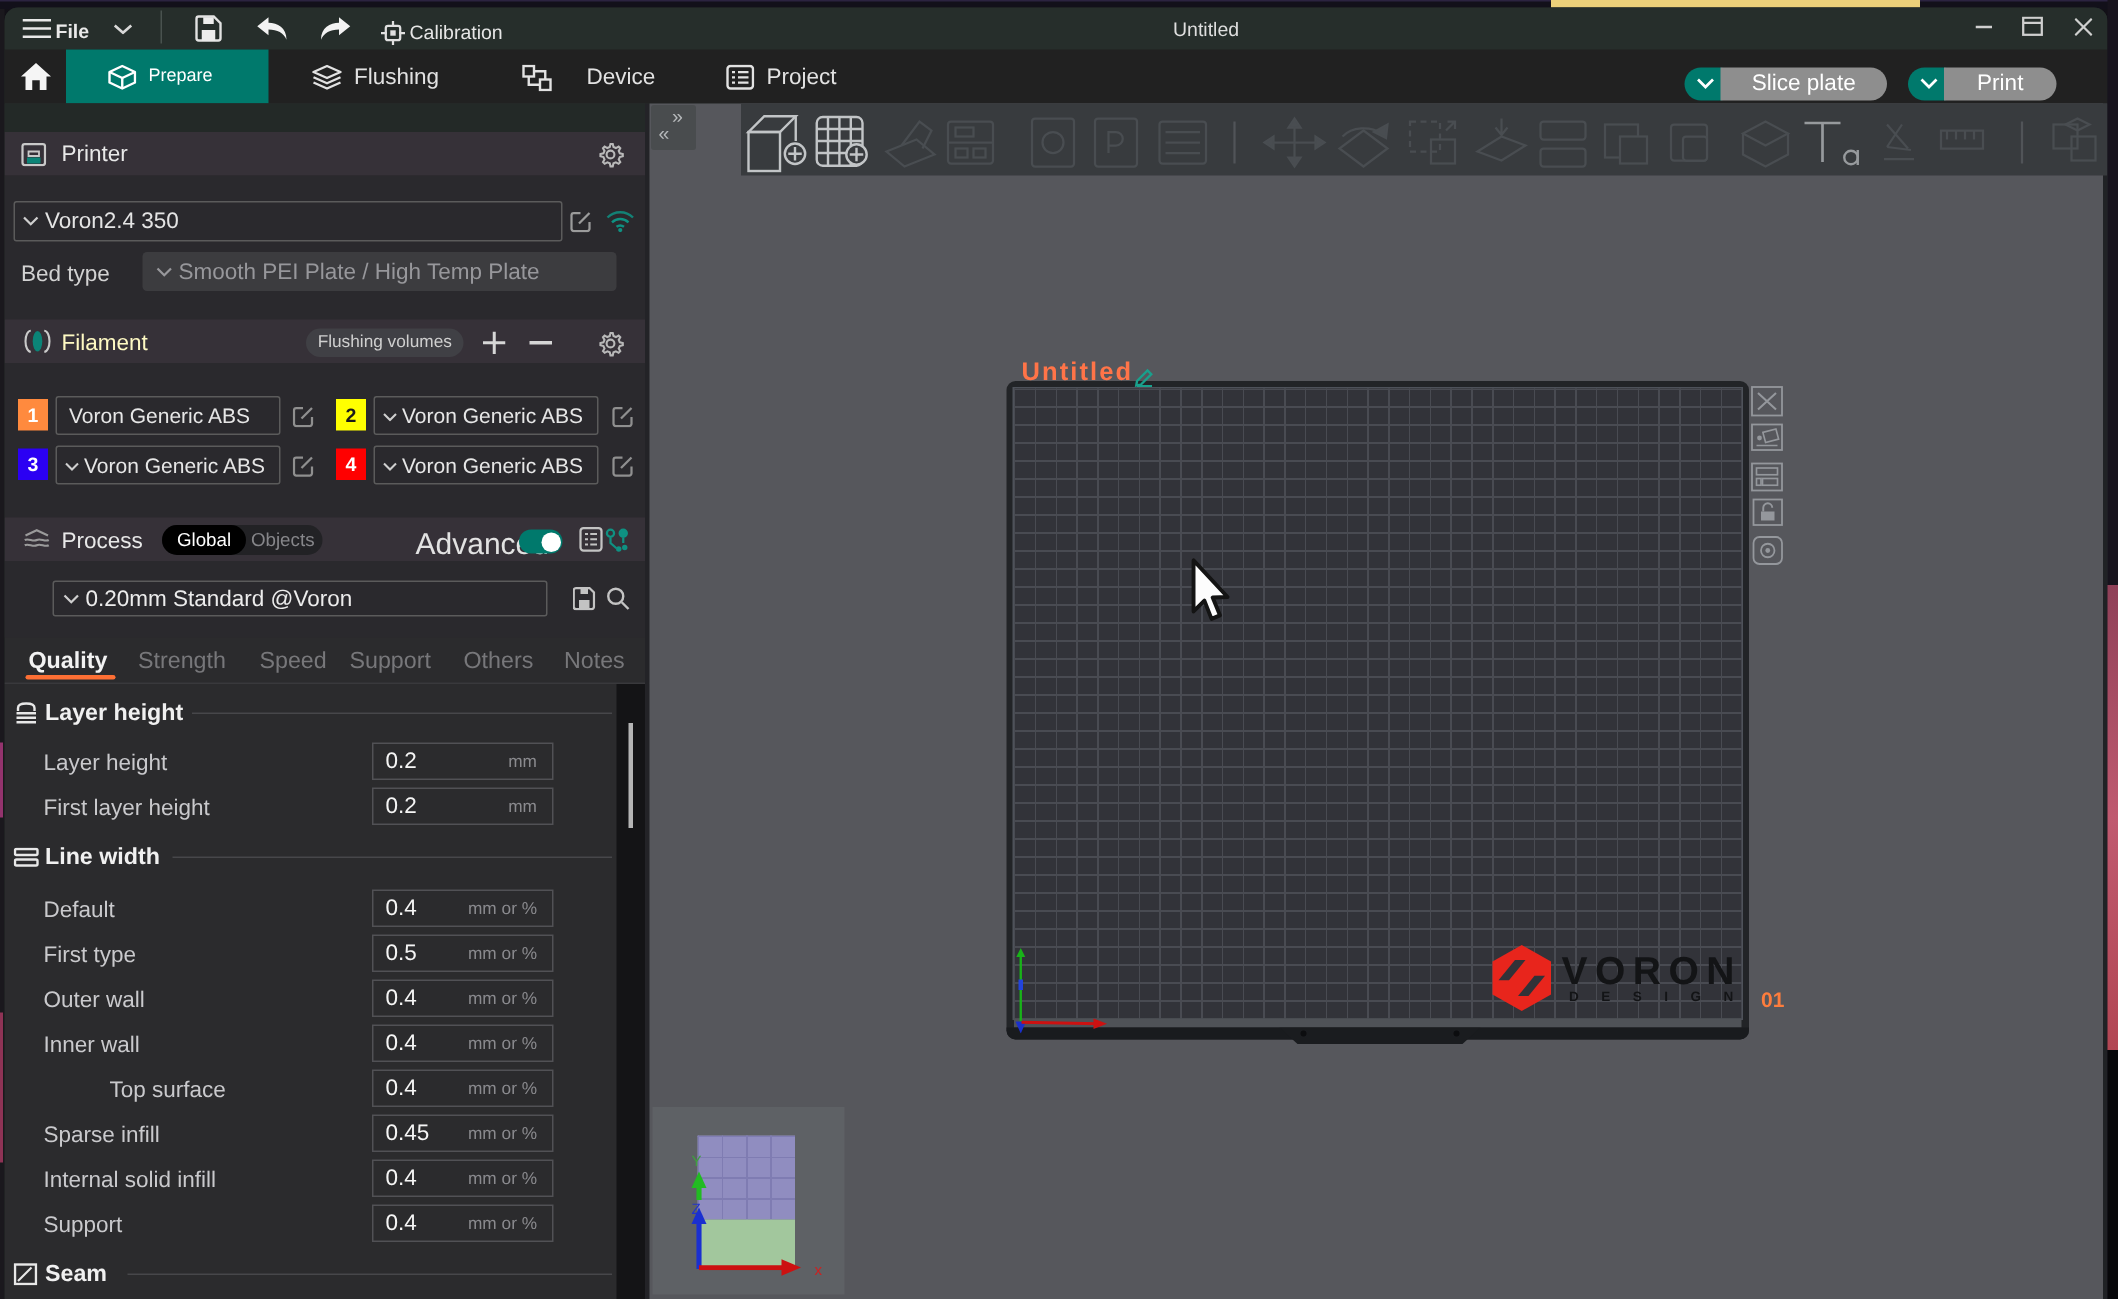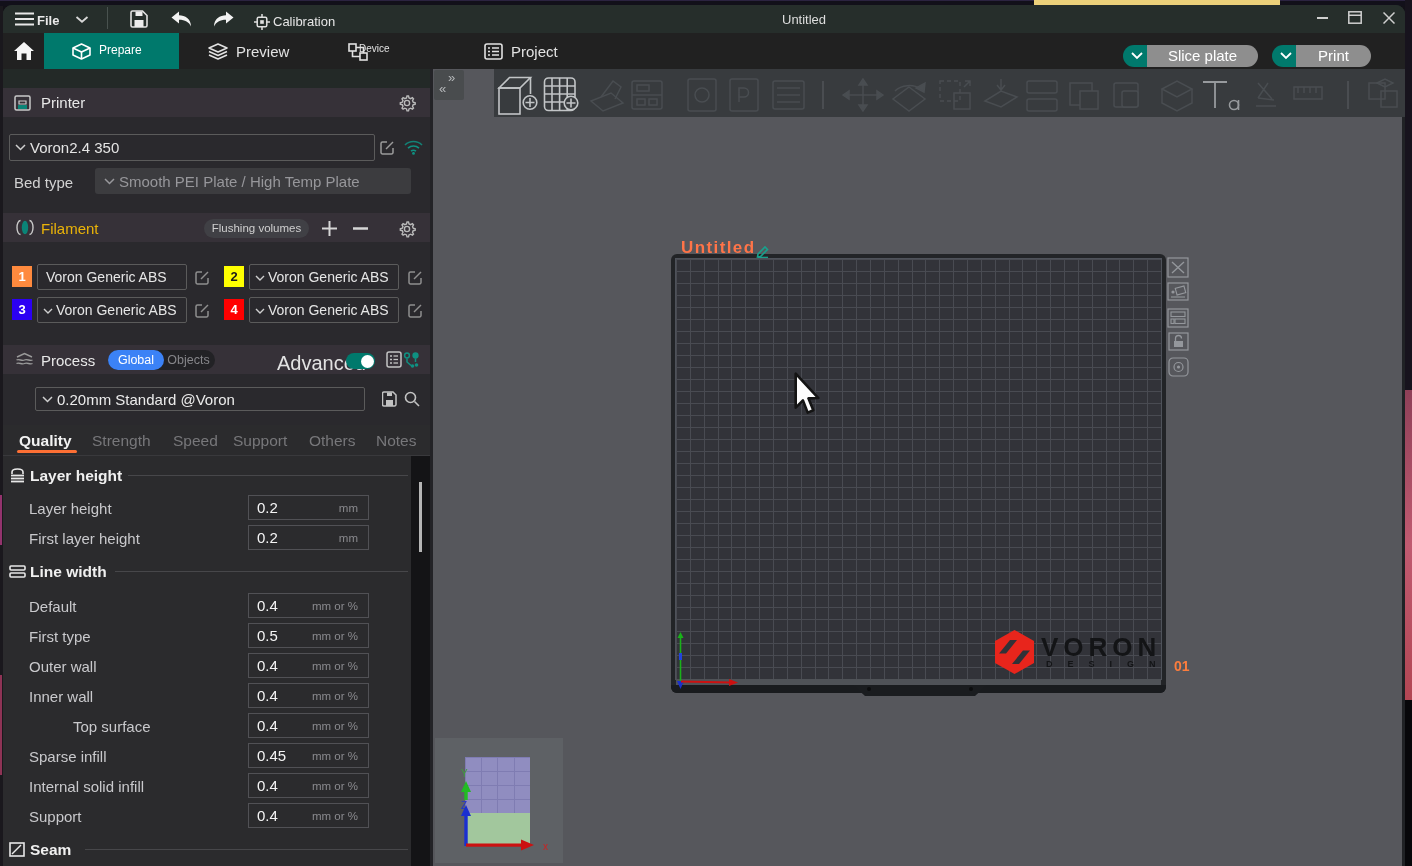--- a/index.html
+++ b/index.html
@@ -87,30 +87,30 @@
         </g>
       </svg>
       <div class="abs" style="left:96px;top:10px;font-size:12px;color:#ffffff;">Prepare</div>
       <svg class="abs" style="left:205px;top:10px;" width="20" height="17" viewBox="0 0 20 17">
         <g fill="none" stroke="#e2e2e2" stroke-width="1.6" stroke-linejoin="round">
           <path d="M10 1 L19 5 L10 9 L1 5 Z"></path>
           <path d="M1 8.5 L10 12.5 L19 8.5"></path>
           <path d="M1 12 L10 16 L19 12"></path>
         </g>
       </svg>
-      <div class="abs" style="left:233px;top:10px;font-size:15px;color:#e2e2e2;">Preview</div>
+      <div class="abs" style="left:233px;top:10px;font-size:15px;color:#e2e2e2;">Flushing</div>
       <svg class="abs" style="left:345px;top:10px;" width="20" height="18" viewBox="0 0 20 18">
         <g fill="none" stroke="#e2e2e2" stroke-width="1.6">
           <rect x="1" y="1" width="7" height="7"></rect>
           <rect x="12" y="10" width="7" height="7"></rect>
           <path d="M4.5 8 L4.5 13.5 L12 13.5"></path>
           <path d="M15.5 10 L15.5 4.5 L8 4.5"></path>
         </g>
       </svg>
-      <div class="abs" style="left:356px;top:10px;font-size:10px;color:#e2e2e2;">Device</div>
+      <div class="abs" style="left:388px;top:10px;font-size:15px;color:#e2e2e2;">Device</div>
       <svg class="abs" style="left:481px;top:10px;" width="19" height="17" viewBox="0 0 19 17">
         <rect x="1" y="1" width="17" height="15" rx="2" fill="none" stroke="#e2e2e2" stroke-width="1.6"></rect>
         <g stroke="#e2e2e2" stroke-width="1.5">
             <line x1="4" y1="5" x2="6" y2="5"></line>
             <line x1="8" y1="5" x2="15" y2="5"></line>
             <line x1="4" y1="8.5" x2="6" y2="8.5"></line>
             <line x1="8" y1="8.5" x2="15" y2="8.5"></line>
             <line x1="4" y1="12" x2="6" y2="12"></line>
             <line x1="8" y1="12" x2="15" y2="12"></line>
           </g>
@@ -174,21 +174,21 @@
       <div class="abs" style="left:116px;top:104px;font-size:15px;color:#97979b;">Smooth PEI Plate / High Temp Plate</div>
 
       <div class="abs" style="left:0;top:144px;width:430px;height:29px;background:#363138;"></div>
       <svg class="abs" style="left:13px;top:150px;" width="18" height="17" viewBox="0 0 18 17">
         <g fill="none" stroke="#c9c9c9" stroke-width="1.4">
           <path d="M4.5 1.5 a3.5 7 0 1 0 0 14"></path>
             <path d="M13.5 1.5 a3.5 7 0 1 1 0 14"></path>
         </g>
         <ellipse cx="9" cy="8.5" rx="3.2" ry="6.8" fill="#0b8477"></ellipse>
       </svg>
-      <div class="abs" style="left:38px;top:151px;font-size:15px;color:#eab308;">Filament</div>
+      <div class="abs" style="left:38px;top:151px;font-size:15px;color:#fef9c3;">Filament</div>
       <div class="abs" style="left:201px;top:150px;width:105px;height:19px;background:#404045;border-radius:10px;color:#cfcfcf;font-size:11.5px;text-align:center;line-height:19px;">Flushing volumes</div>
       <svg class="abs" style="left:319px;top:152px;" width="15" height="15" viewBox="0 0 15 15">
           <g stroke="#d6d6d6" stroke-width="2">
             <line x1="7.5" y1="0" x2="7.5" y2="15"></line>
             <line x1="0" y1="7.5" x2="15" y2="7.5"></line>
           </g>
         </svg>
       <svg class="abs" style="left:349px;top:152px;" width="17" height="15" viewBox="0 0 17 15">
           <line x1="1" y1="7.5" x2="16" y2="7.5" stroke="#d6d6d6" stroke-width="2.4"></line>
         </svg>
@@ -239,21 +239,21 @@
       <div class="abs" style="left:0;top:276px;width:430px;height:29px;background:#363138;"></div>
       <svg class="abs" style="left:12px;top:283px;" width="19" height="15" viewBox="0 0 19 15">
         <g fill="none" stroke="#9a9a9a" stroke-width="1.4">
           <path d="M2 5 L9.5 1.5 L17 5"></path>
             <path d="M1.5 8 C4 6.5 7 9.5 9.5 8 C12 6.5 15 9.5 17.5 8"></path>
             <path d="M1.5 11.5 C4 10 7 13 9.5 11.5 C12 10 15 13 17.5 11.5"></path>
         </g>
       </svg>
       <div class="abs" style="left:38px;top:283px;font-size:15px;color:#e8e8e8;">Process</div>
       <div class="abs" style="left:105px;top:281px;width:107px;height:20px;background:#222225;border-radius:10px;"></div>
-      <div class="abs" style="left:105px;top:281px;width:56px;height:20px;background:#3b82f6;border-radius:10px;color:#fff;font-size:12.5px;text-align:center;line-height:20px;">Global</div>
+      <div class="abs" style="left:105px;top:281px;width:56px;height:20px;background:#000000;border-radius:10px;color:#fff;font-size:12.5px;text-align:center;line-height:20px;">Global</div>
       <div class="abs" style="left:161px;top:281px;width:49px;height:20px;color:#86868a;font-size:12.5px;text-align:center;line-height:20px;">Objects</div>
       <div class="abs" style="left:274px;top:283px;font-size:20px;color:#e2e2e2;">Advanced</div>
       <div class="abs" style="left:343px;top:284px;width:29px;height:16px;background:#00796c;border-radius:8px;"></div>
       <div class="abs" style="left:358px;top:285.5px;width:13px;height:13px;background:#fff;border-radius:7px;"></div>
       <svg class="abs" style="left:383px;top:282px;" width="16" height="17" viewBox="0 0 16 17">
         <rect x="1" y="1" width="14" height="15" rx="2" fill="none" stroke="#c3c3c3" stroke-width="1.5"></rect>
         <g stroke="#c3c3c3" stroke-width="1.3">
             <line x1="4" y1="5" x2="6" y2="5"></line>
             <line x1="7.5" y1="5" x2="12" y2="5"></line>
             <line x1="4" y1="8.5" x2="6" y2="8.5"></line>

